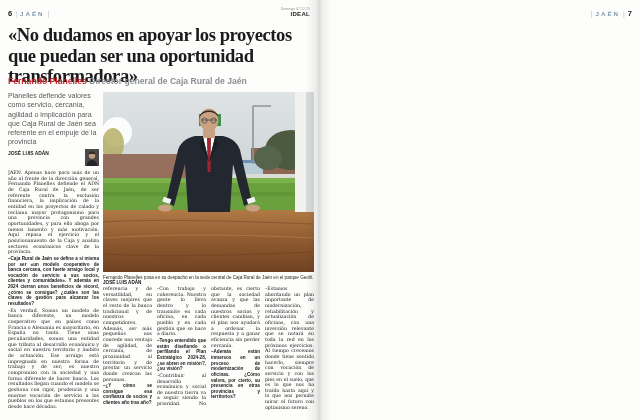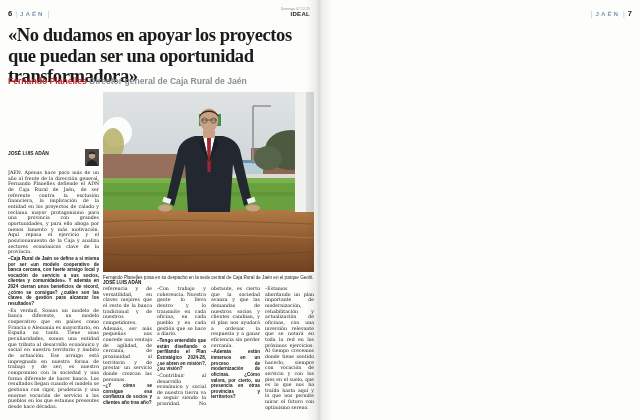--- a/index.html
+++ b/index.html
@@ -53,20 +53,21 @@
     <span class="date">Domingo 07.12.25</span>
     <span class="logo">IDEAL</span>
   </div>
 
   <div class="abs headline" style="left:8px;top:25px;width:308px;font-family:Liberation Serif, serif;">«No dudamos en apoyar los proyectos que puedan ser una oportunidad transformadora»</div>
 
   <div class="abs kicker" style="left:8px;top:70px;width:308px;">
     <span class="nm">Fernando Planelles</span><span class="rl"> Director general de Caja Rural de Jaén</span>
   </div>
 
+  <div class="abs standfirst" style="left:8px;top:92px;width:91px;">Planelles defiende valores como servicio, cercanía, agilidad o implicación para que Caja Rural de Jaén sea referente en el empuje de la provincia</div>
 
   <div class="abs byrow" style="left:8px;top:149px;width:91px;">
     <span class="byname">JOSÉ LUIS ADÁN</span>
     <span>
       <svg width="14" height="17" viewBox="0 0 14 17">
         <rect width="14" height="17" fill="#4c4a48"></rect>
         <circle cx="7" cy="6.5" r="3.2" fill="#c2a083"></circle>
         <path d="M7,2.6 a3.4,3.4 0 0 1 3.3,3 a7,7 0 0 0 -6.6,0 a3.4,3.4 0 0 1 3.3,-3 Z" fill="#2c2824"></path>
         <path d="M1.5,17 C2,12.5 5,11 7,11 C9,11 12,12.5 12.5,17 Z" fill="#26242a"></path>
       </svg>

